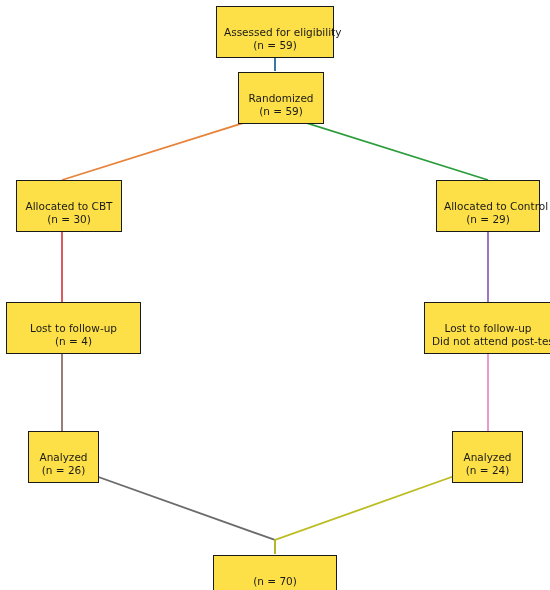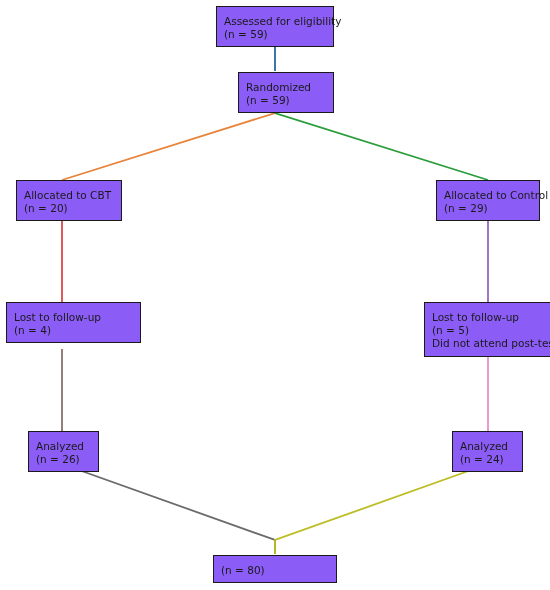--- a/index.html
+++ b/index.html
@@ -23,34 +23,35 @@
     left: 0;
     top: 0;
     width: 550px;
     height: 590px;
     pointer-events: none;
   }
   .node-box {
     position: absolute;
     box-sizing: border-box;
     border: 1.4px solid #1a1a1a;
-    background: #8b5cf6;
+    background: #fde047;
     color: #1a1a1a;
     font-size: 10.5px;
     line-height: 13.2px;
-    padding: 8px 7px 5px 7px;
+    text-align: center;
+    padding: 19px 7px 5px 7px;
     white-space: nowrap;
     z-index: 3;
   }
   .node-line {
     display: block;
   }
   
   #node-assessed   { left: 216px; top: 6px;   width: 118px; }
-  #node-randomized { left: 238px; top: 72px;  width: 96px;  }
+  #node-randomized { left: 238px; top: 72px;  width: 86px;  }
   #node-cbt        { left: 16px;  top: 180px; width: 106px;  }
   #node-control    { left: 436px; top: 180px; width: 104px; }
   #node-lost-cbt   { left: 6px;   top: 302px; width: 135px; }
   #node-lost-ctrl  { left: 424px; top: 302px; width: 128px; }
   #node-anal-cbt   { left: 28px;  top: 431px; width: 71px;  }
   #node-anal-ctrl  { left: 452px; top: 431px; width: 71px;  }
   #node-final      { left: 213px; top: 555px; width: 124px; }
 </style>
 </head>
 <body>
@@ -83,46 +84,45 @@
     <span class="node-line">(n = 59)</span>
   </div>
 
   <div class="node-box" id="node-randomized">
     <span class="node-line">Randomized</span>
     <span class="node-line">(n = 59)</span>
   </div>
 
   <div class="node-box" id="node-cbt">
     <span class="node-line">Allocated to CBT</span>
-    <span class="node-line">(n = 20)</span>
+    <span class="node-line">(n = 30)</span>
   </div>
 
   <div class="node-box" id="node-control">
     <span class="node-line">Allocated to Control</span>
     <span class="node-line">(n = 29)</span>
   </div>
 
   <div class="node-box" id="node-lost-cbt">
     <span class="node-line">Lost to follow-up</span>
     <span class="node-line">(n = 4)</span>
   </div>
 
   <div class="node-box" id="node-lost-ctrl">
     <span class="node-line">Lost to follow-up</span>
-    <span class="node-line">(n = 5)</span>
     <span class="node-line">Did not attend post-test</span>
   </div>
 
   <div class="node-box" id="node-anal-cbt">
     <span class="node-line">Analyzed</span>
     <span class="node-line">(n = 26)</span>
   </div>
 
   <div class="node-box" id="node-anal-ctrl">
     <span class="node-line">Analyzed</span>
     <span class="node-line">(n = 24)</span>
   </div>
 
   <div class="node-box" id="node-final">
-    <span class="node-line">(n = 80)</span>
+    <span class="node-line">(n = 70)</span>
   </div>
 
 </div>
 
 </body></html>

